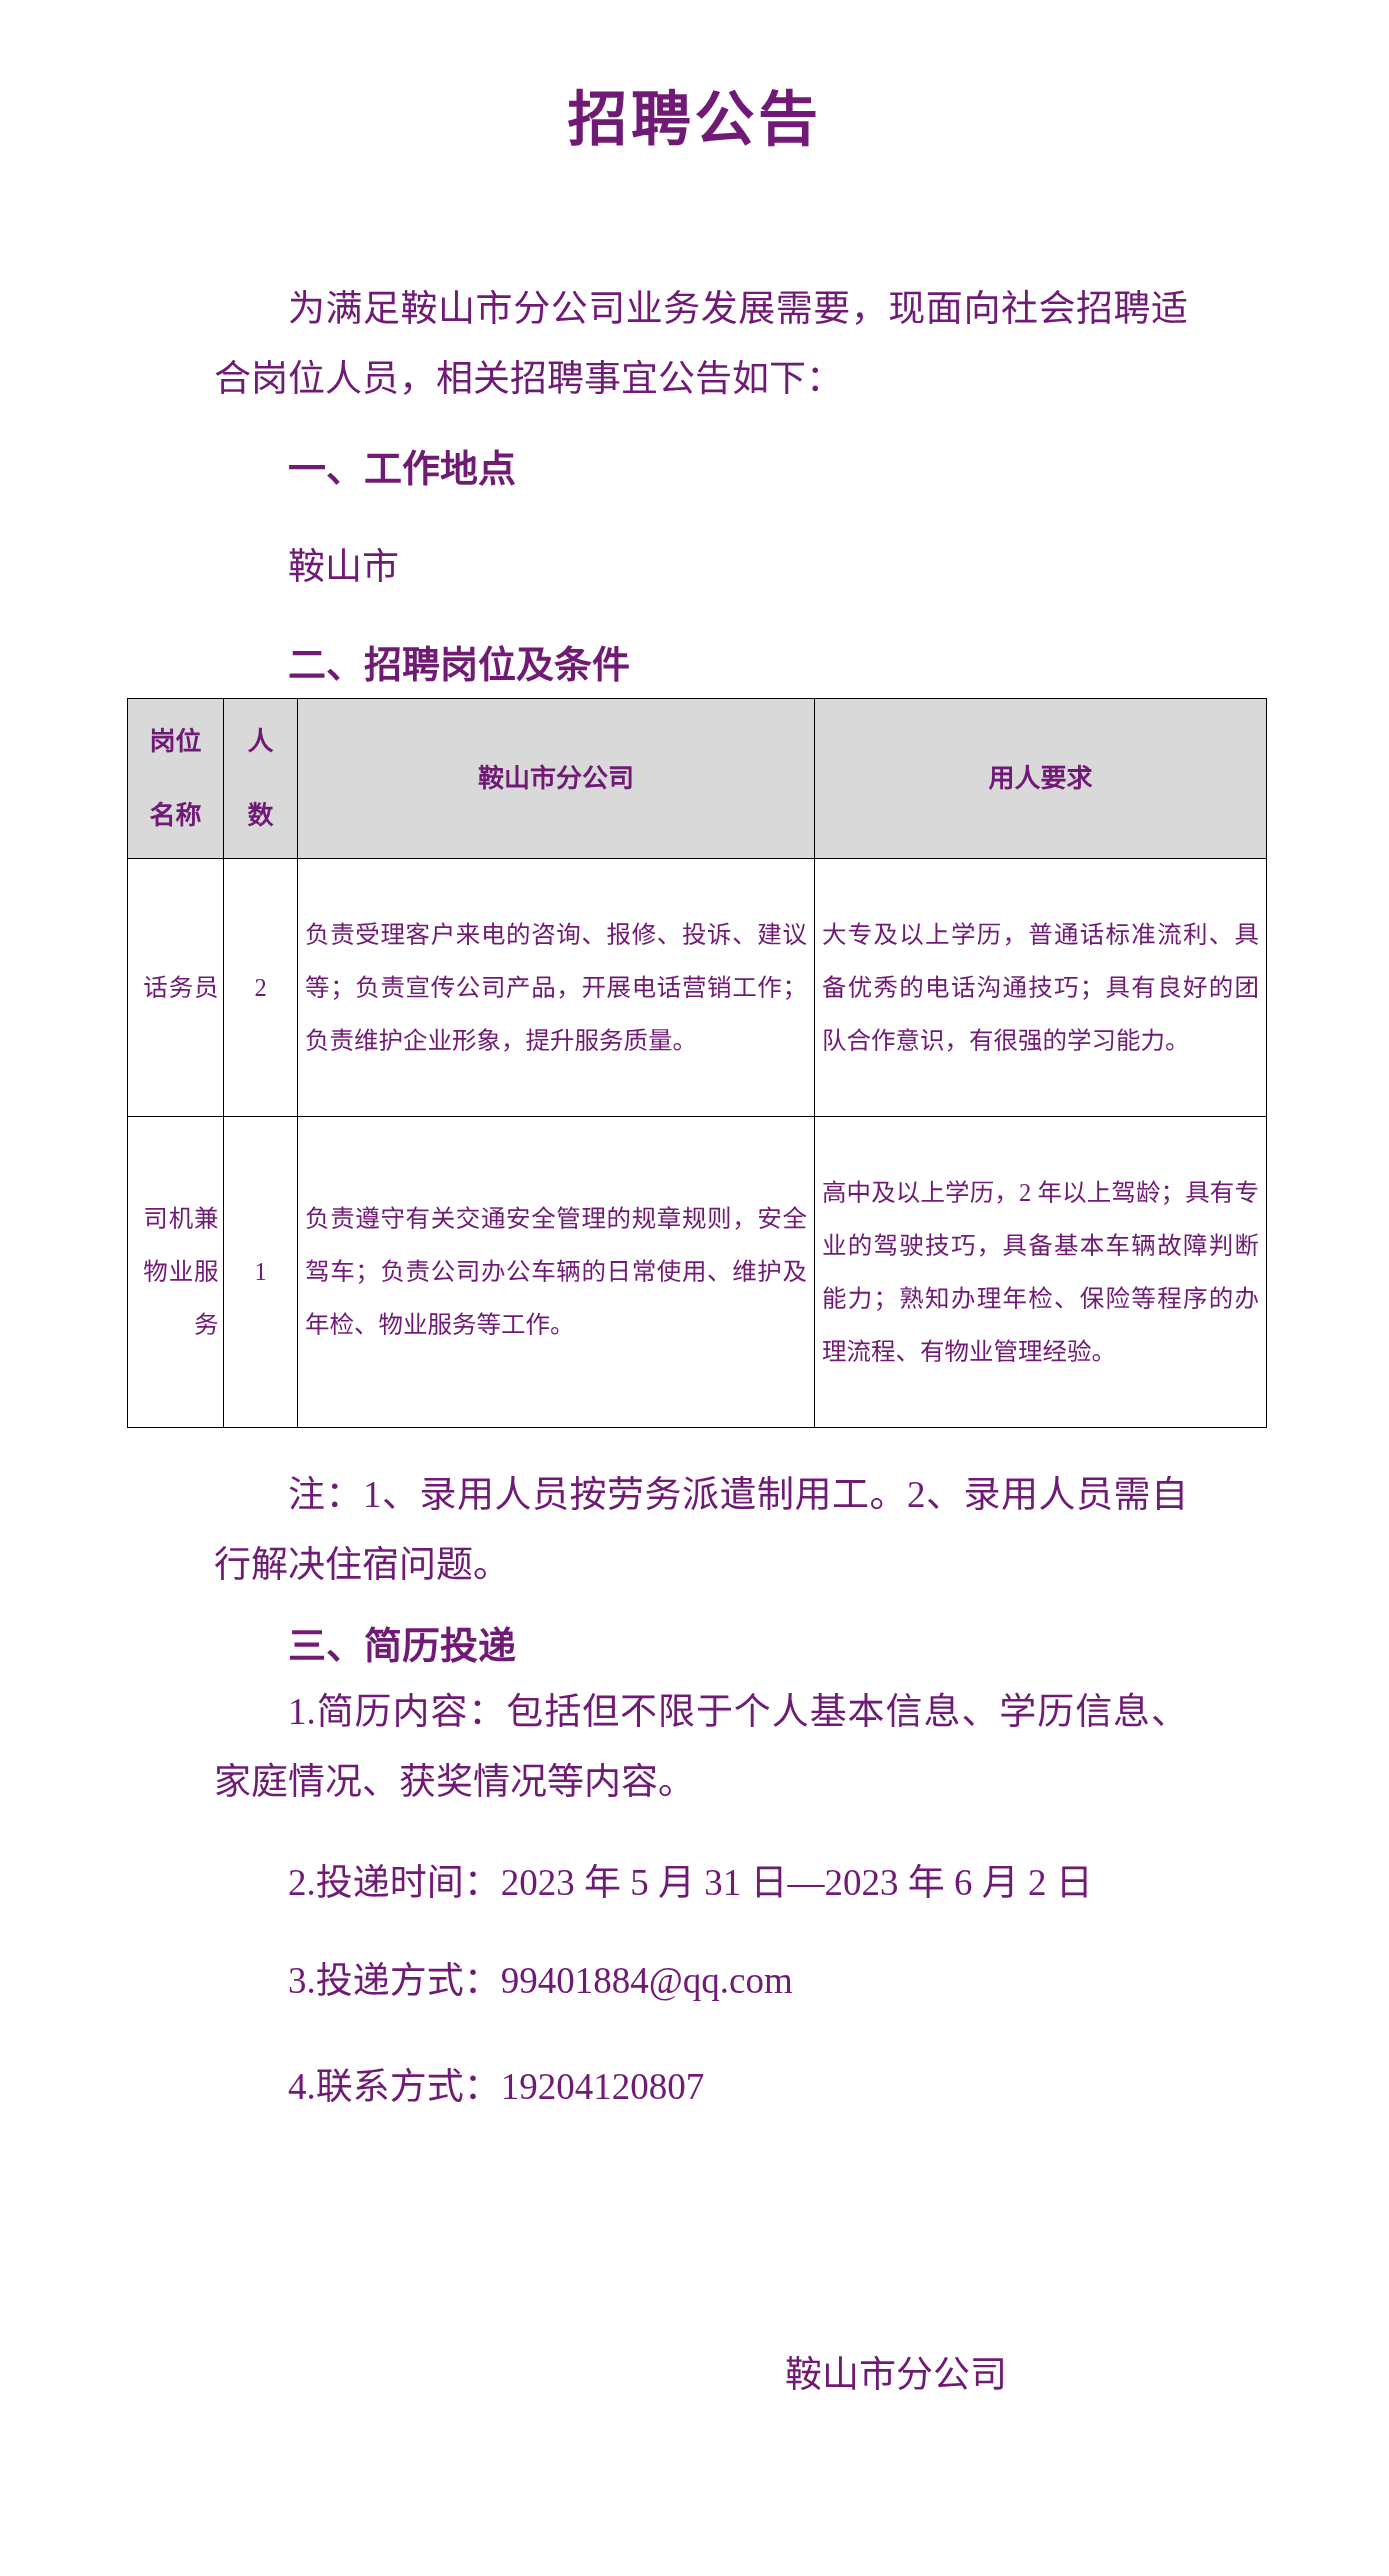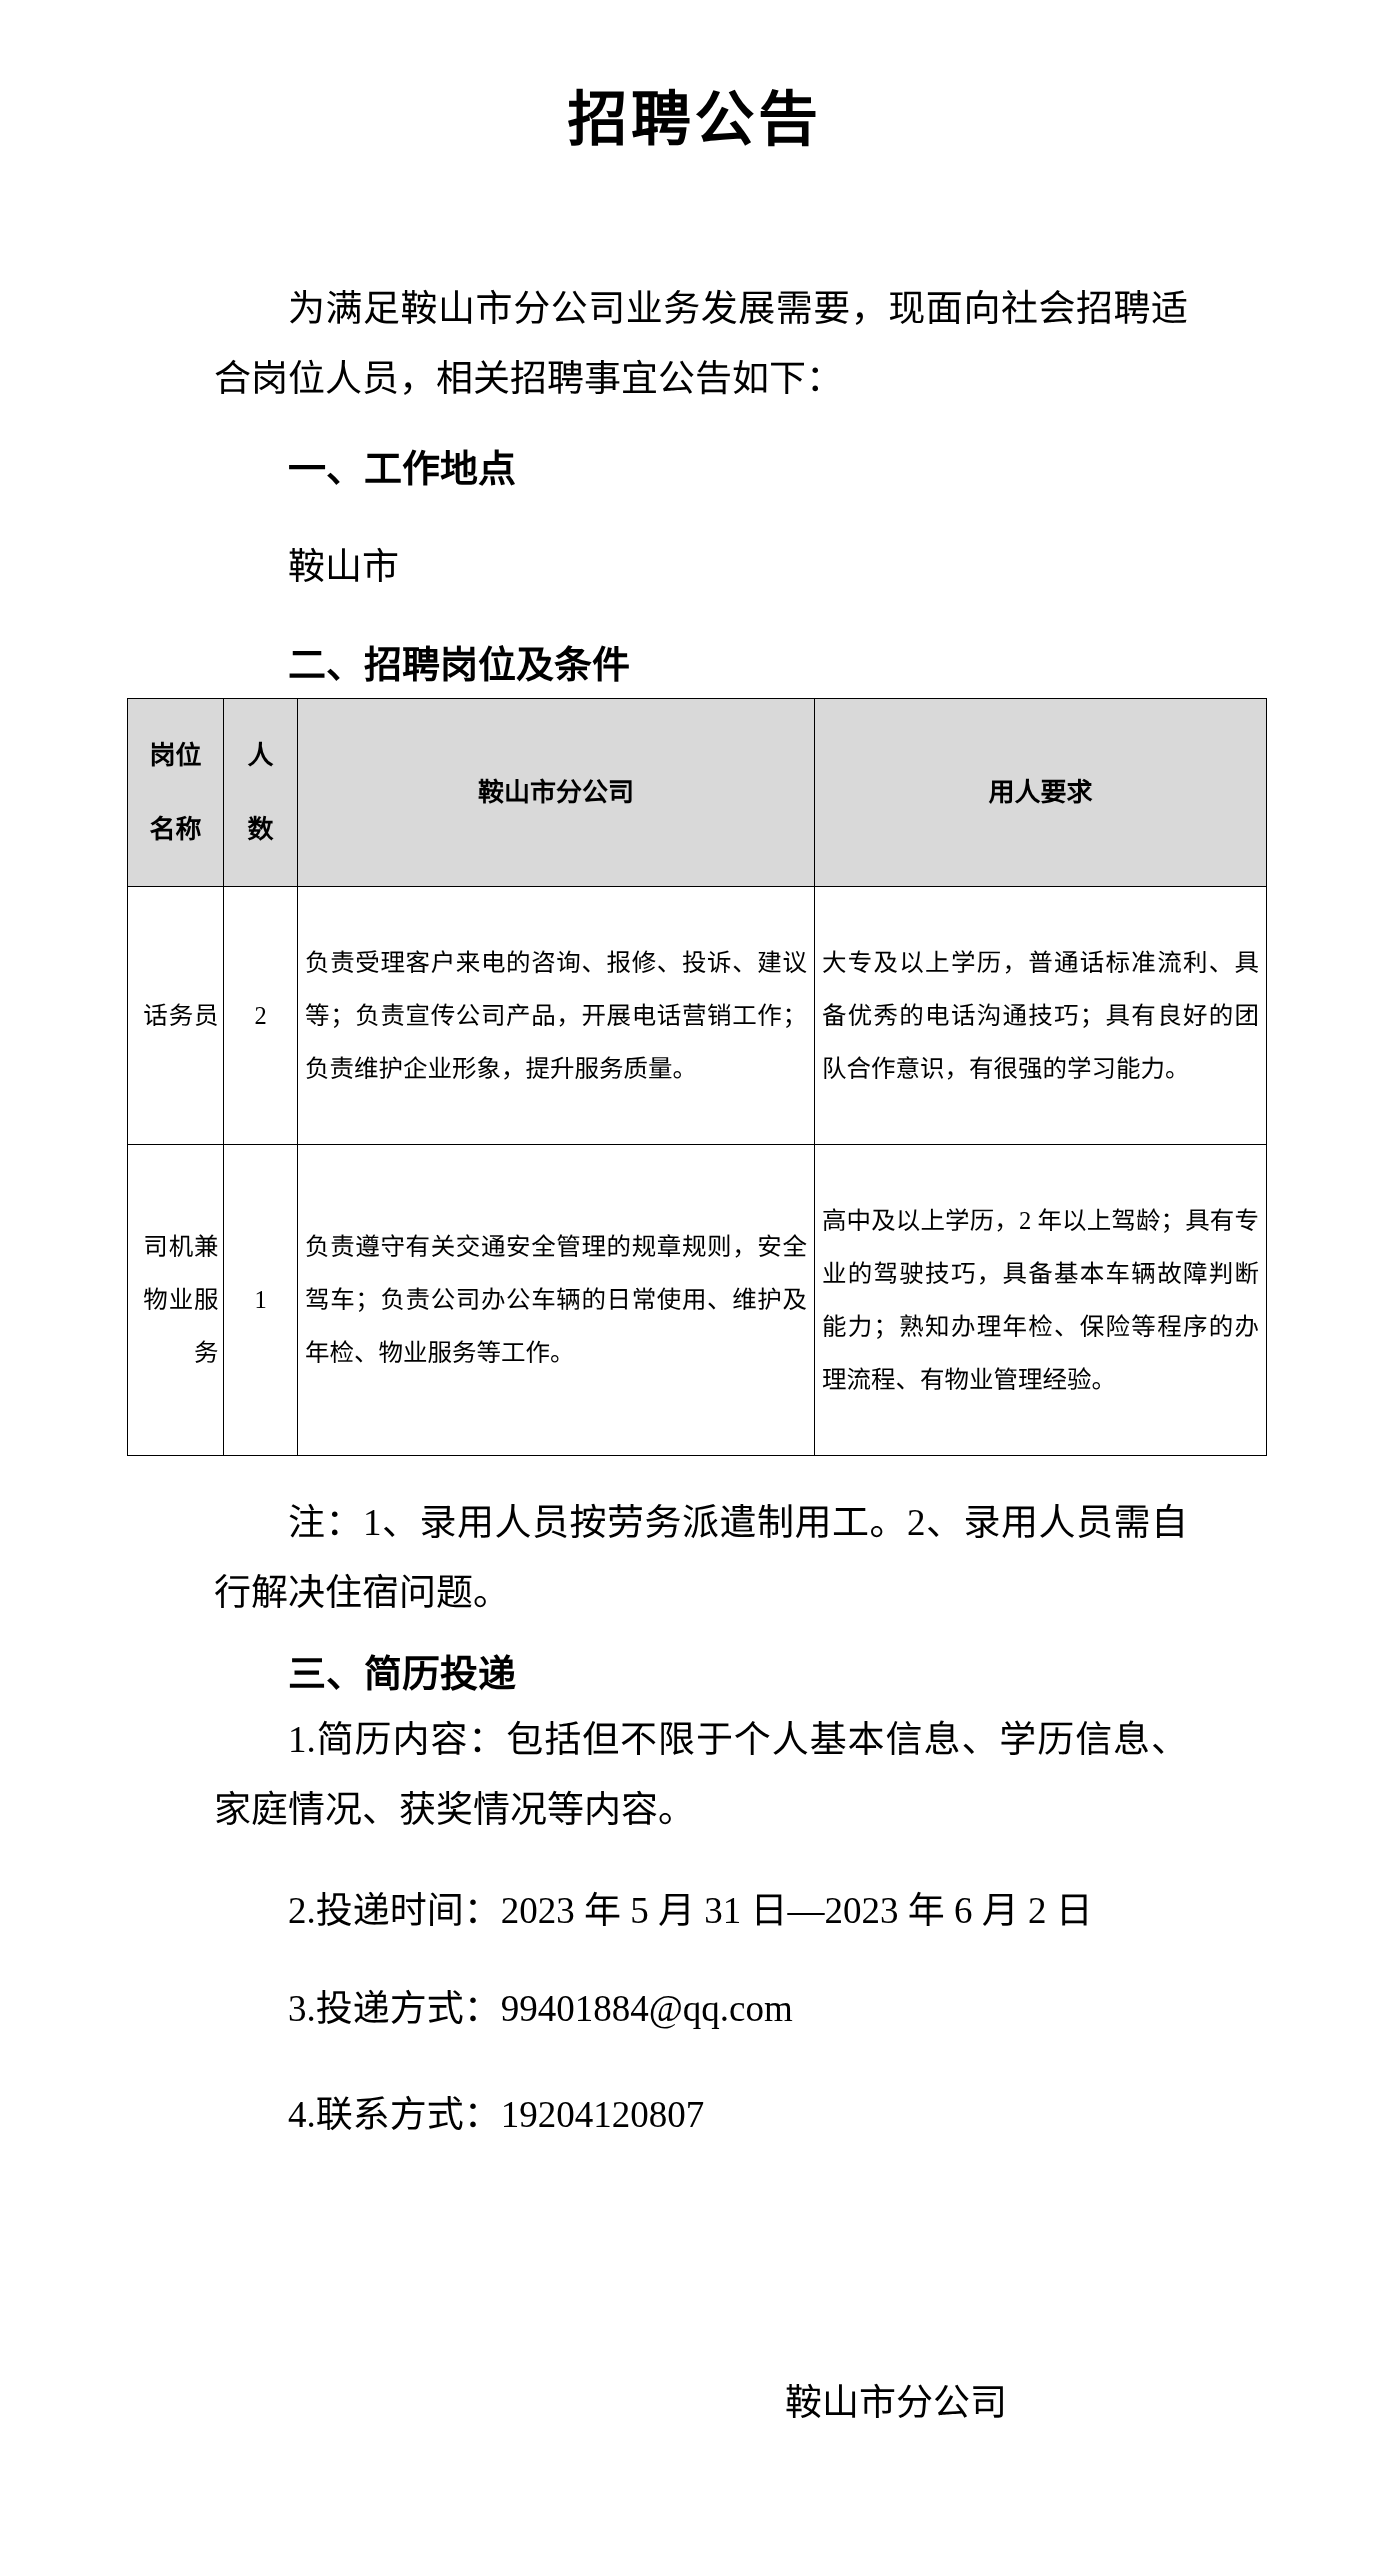--- a/index.html
+++ b/index.html
@@ -5,21 +5,21 @@
   html, body {
     margin: 0;
     padding: 0;
     background: #ffffff;
   }
   .page {
     position: relative;
     width: 1389px;
     min-height: 2576px;
     background: #ffffff;
-    color: #000000;
+    color: #701a75;
     font-family: "Liberation Serif", "DejaVu Serif", serif;
     overflow: hidden;
   }
   .doc-title {
     margin: 0;
     padding-top: 81px;
     text-align: center;
     font-size: 60px;
     line-height: 79px;
     font-weight: 700;
@@ -48,21 +48,21 @@
   .jobs-table {
     margin: 10.5px 0 0 127px;
     width: 1140px;
     table-layout: fixed;
     border-collapse: collapse;
   }
   .jobs-table th, .jobs-table td {
     border: 1.8px solid #000000;
     overflow: hidden;
   }
-  .jobs-table thead tr { height: 188px; }
+  .jobs-table thead tr { height: 160px; }
   .jobs-table tbody tr.row-1 { height: 258px; }
   .jobs-table tbody tr.row-2 { height: 311px; }
   .jobs-table th {
     background: #d9d9d9;
     font-family: "Liberation Sans", "DejaVu Sans", sans-serif;
     font-weight: 700;
     font-size: 26px;
     line-height: 74px;
     text-align: center;
     vertical-align: middle;

